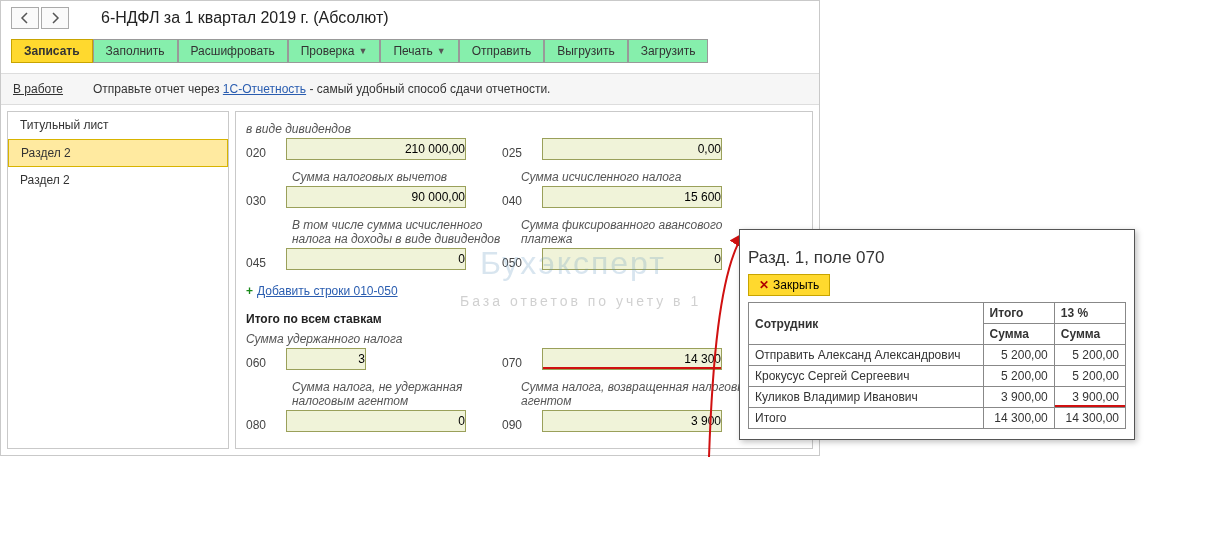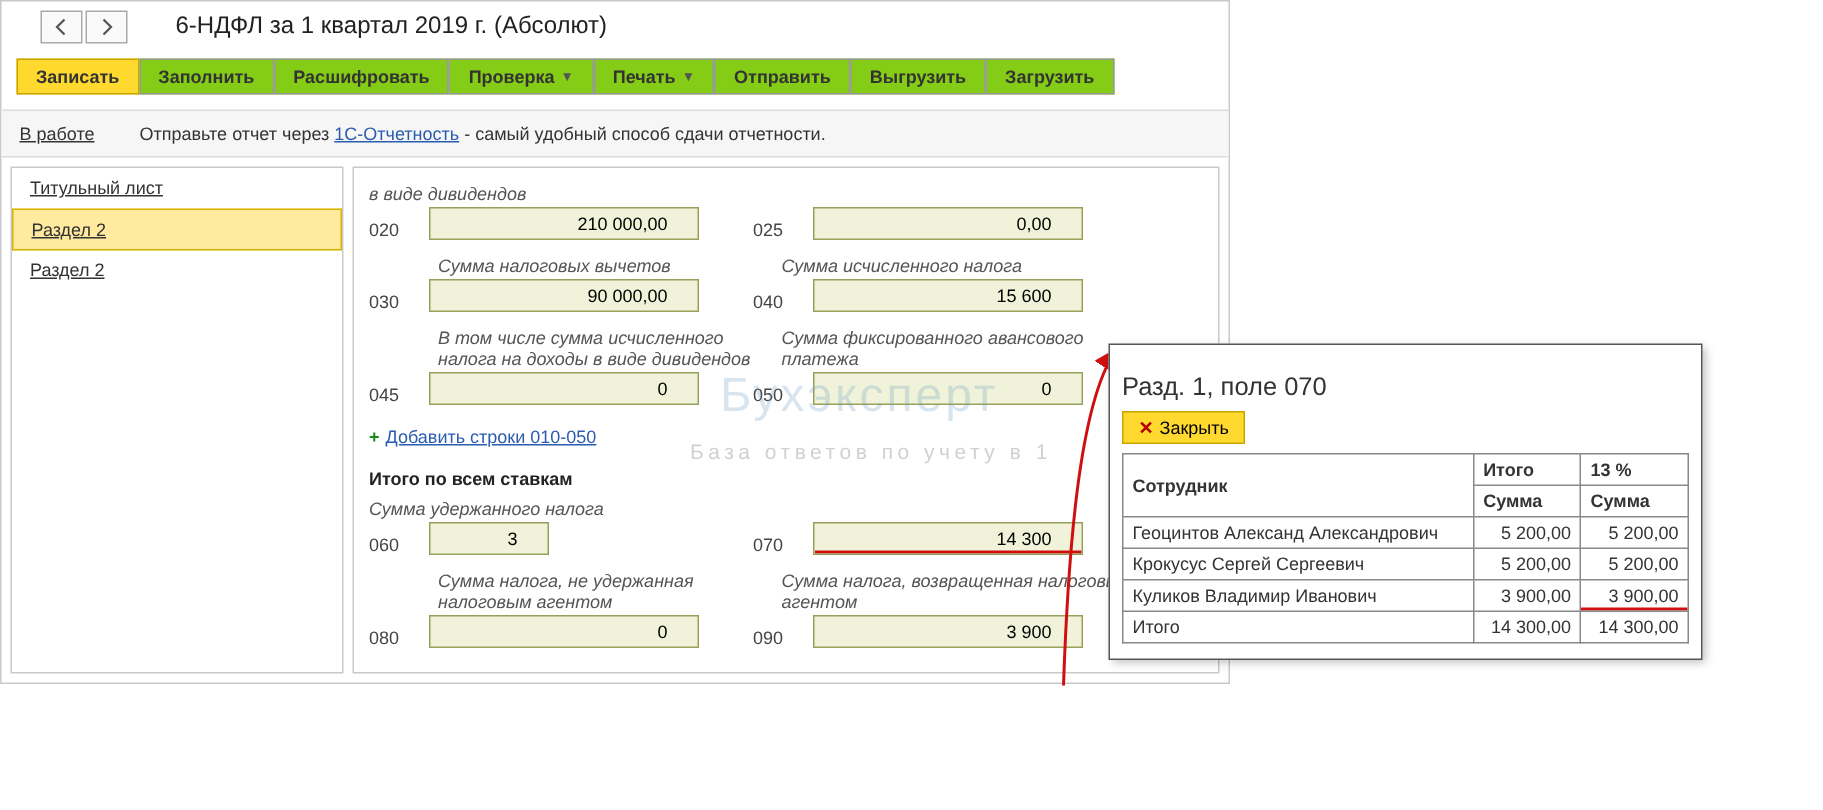--- a/index.html
+++ b/index.html
@@ -17,21 +17,21 @@
   .main-panel {
     position: absolute;
     left: 0; top: 0;
     width: 820px;
     border: 1px solid #c9c9c9;
     background: #fff;
   }
   .topbar {
     display: flex;
     align-items: center;
-    padding: 6px 26px 2px;
+    padding: 6px 10px 2px;
   }
   .nav-btn {
     width: 28px; height: 22px;
     border: 1px solid #aaa;
     background: #fafafa;
     display: inline-flex;
     align-items: center; justify-content: center;
     margin-right: 2px;
     cursor: pointer;
   }
@@ -40,29 +40,28 @@
     font-size: 16px;
     margin-left: 30px;
     color: #222;
   }
   .toolbar {
     display: flex;
     padding: 8px 10px 10px;
   }
   .btn {
     border: 1px solid #999;
-    background: #84cc16;
+    background: #86efac;
     padding: 4px 12px;
     font-size: 12px;
     color: #333;
     cursor: pointer;
     display: inline-flex;
     align-items: center;
     gap: 4px;
-    font-weight: bold;
   }
   .btn.primary {
     background: #ffd92e;
     border-color: #c8a400;
     font-weight: bold;
   }
   .btn .chevron { font-size: 9px; color: #555; }
   .status-row {
     padding: 8px 12px;
     background: #f6f6f6;
@@ -78,21 +77,20 @@
   .sidebar {
     width: 222px;
     border: 1px solid #c9c9c9;
     margin: 6px;
     background: #fff;
   }
   .side-item {
     padding: 6px 12px;
     cursor: pointer;
     border-bottom: 1px solid transparent;
-    text-decoration: underline;
   }
   .side-item.active {
     background: #ffeaa0;
     border: 1px solid #d8b400;
   }
   .form-area {
     flex: 1;
     border: 1px solid #c9c9c9;
     margin: 6px 6px 6px 0;
     padding: 6px 10px 10px;
@@ -101,21 +99,21 @@
   .labels-row { display: flex; }
   .col-left { width: 275px; }
   .col-right { width: 250px; }
   .lbl { font-style: italic; color: #555; padding: 4px 0 2px; }
   .lbl-col { padding-left: 46px; }
   .fields-row { display: flex; align-items: flex-end; margin-bottom: 6px; }
   .code { width: 40px; text-align: left; color: #444; }
   .input {
     border: 1px solid #9aa05a;
     background: #f0f3d9;
-    padding: 3px 20px;
+    padding: 3px 0;
     text-align: right;
     width: 180px;
     font-family: inherit;
     font-size: 12px;
   }
   .spacer { width: 36px; }
   .addlink-row { padding: 8px 0; display: flex; align-items: center; gap: 4px; color: #1a8a1a; }
   .addlink-row .plus { color: #1a8a1a; font-weight: bold; }
   .section-head { font-weight: bold; padding: 6px 0 2px; color: #222; }
 
@@ -332,21 +330,21 @@
         <th>Итого</th>
         <th>13 %</th>
       </tr>
       <tr>
         <th>Сумма</th>
         <th>Сумма</th>
       </tr>
     </thead>
     <tbody>
       <tr>
-        <td>Геоцинтов Александ Александрович</td>
+        <td>Отправить Александ Александрович</td>
         <td class="num">5 200,00</td>
         <td class="num">5 200,00</td>
       </tr>
       <tr>
         <td>Крокусус Сергей Сергеевич</td>
         <td class="num">5 200,00</td>
         <td class="num">5 200,00</td>
       </tr>
       <tr>
         <td>Куликов Владимир Иванович</td>

